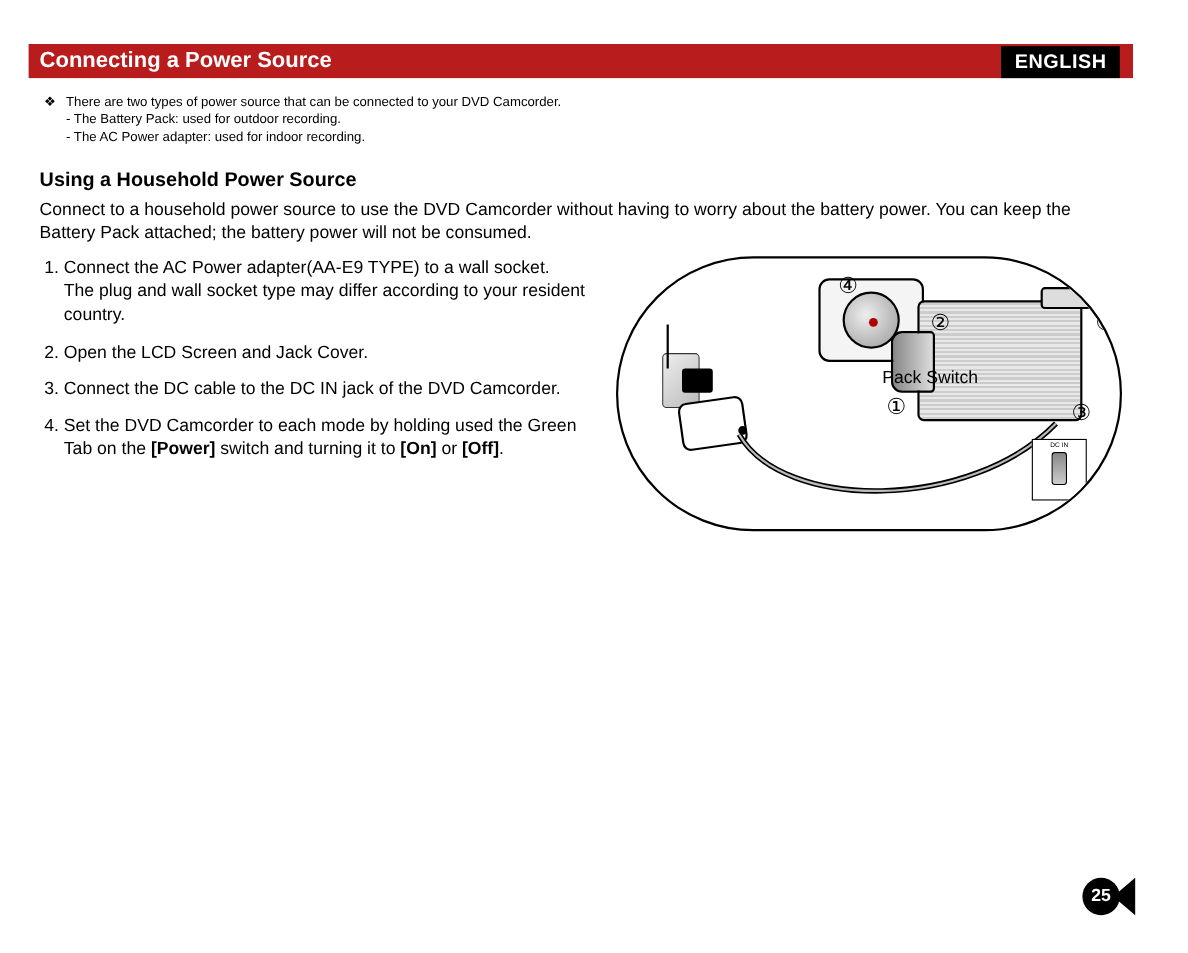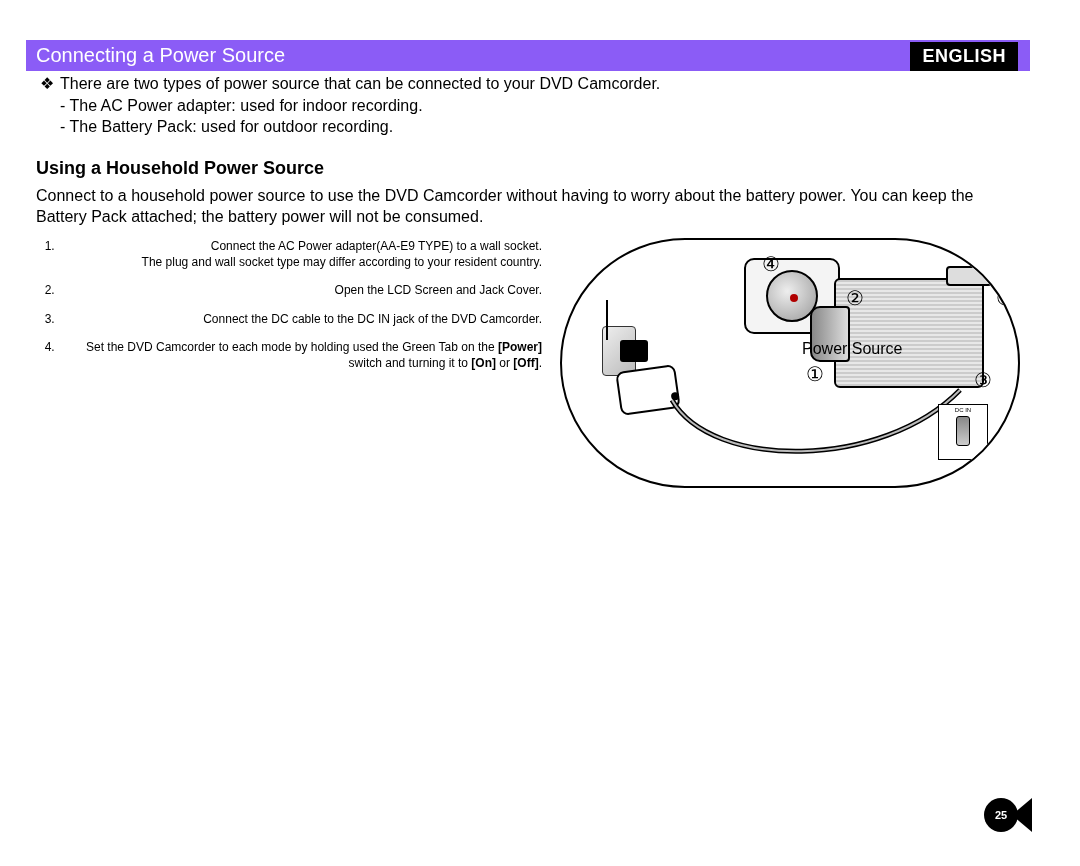--- a/index.html
+++ b/index.html
@@ -1,33 +1,33 @@
 <!DOCTYPE html>
 <html><head>
 <meta charset="utf-8">
 <style>
   * { box-sizing: border-box; margin: 0; padding: 0; }
   html, body { width: 1080px; height: 866px; background: #fff; font-family: Arial, Helvetica, sans-serif; color: #000; }
   .page { width: 1080px; height: 866px; position: relative; padding: 40px 50px 30px 26px; }
   .lang-badge { position: absolute; top: 42px; right: 62px; background: #000; color: #fff; font-weight: bold; font-size: 18px; padding: 4px 12px; letter-spacing: 0.5px; }
   .chapter { font-size: 36px; font-weight: bold; margin-top: 44px; margin-bottom: 6px; }
-  .section-bar { background: #8b5cf6; color: #fff; font-weight: normal; font-size: 20px; padding: 4px 10px; margin-bottom: 2px; }
-  .body-text { font-size: 16px; line-height: 1.35; margin-left: 10px; margin-right: 10px; }
+  .section-bar { background: #b91c1c; color: #fff; font-weight: bold; font-size: 20px; padding: 4px 10px; margin-bottom: 13px; }
+  .body-text { font-size: 12px; line-height: 1.35; margin-left: 10px; margin-right: 10px; }
   .diamond-list { list-style: none; padding-left: 24px; }
   .diamond-list > li::before { content: "❖"; display: inline-block; width: 20px; margin-left: -20px; }
   .dash-list { list-style: none; padding-left: 24px; }
   .dash-list > li::before { content: "- "; }
   .sub-heading { font-weight: bold; font-size: 18px; margin-top: 20px; margin-bottom: 6px; padding-left: 10px; }
   .para { padding: 0 10px 10px 10px; font-size: 16px; line-height: 1.35; }
 
   .two-col { display: flex; gap: 18px; padding: 0 10px; }
   .left-col { flex: 1 1 50%; }
   .right-col { flex: 0 0 460px; }
 
-  ol.steps { list-style: decimal; padding-left: 22px; font-size: 12px; line-height: 1.35; text-align: right; }
+  ol.steps { list-style: decimal; padding-left: 22px; font-size: 16px; line-height: 1.35; }
   ol.steps li { margin-bottom: 12px; }
   .b { font-weight: bold; }
 
   
   .diagram { width: 460px; height: 250px; border: 2px solid #000; border-radius: 130px / 130px; position: relative; background: #fff; overflow: hidden; }
   .callout { position: absolute; font-size: 18px; font-family: Arial, sans-serif; }
   .circ-num { font-size: 20px; }
   .ps-label { position: absolute; font-size: 16px; left: 240px; top: 100px; }
 
   
@@ -46,40 +46,40 @@
   .dcin-box { position: absolute; right: 30px; bottom: 26px; width: 50px; height: 56px; border: 1px solid #000; background: #fff; font-size: 6px; text-align: center; padding-top: 2px; }
   .dcin-box .jack { width: 14px; height: 30px; margin: 3px auto 0; border: 1px solid #000; border-radius: 3px; background: linear-gradient(#888,#ccc); }
 
   
   .inset { position: absolute; left: 182px; top: 18px; width: 96px; height: 76px; border: 2px solid #000; border-radius: 10px; background: #f4f4f4; overflow:hidden; }
   .dial { position: absolute; left: 20px; top: 10px; width: 52px; height: 52px; border: 2px solid #000; border-radius: 50%; background: radial-gradient(circle at 40% 40%, #eee, #999); }
   .dial::after { content:""; position:absolute; left:22px; top:22px; width:8px; height:8px; background:#b00000; border-radius:50%; }
   .inset-line { position:absolute; left:44px; top:60px; width:2px; height:40px; background:#000; }
 
   
-  .page-num { position: absolute; right: 62px; bottom: 34px; width: 34px; height: 34px; background: #000; color: #fff; border-radius: 50%; display: flex; align-items: center; justify-content: center; font-size: 11px; font-weight: bold; }
+  .page-num { position: absolute; right: 62px; bottom: 34px; width: 34px; height: 34px; background: #000; color: #fff; border-radius: 50%; display: flex; align-items: center; justify-content: center; font-size: 16px; font-weight: bold; }
   .page-tri { position: absolute; right: 48px; bottom: 34px; width: 0; height: 0; border-top: 17px solid transparent; border-bottom: 17px solid transparent; border-right: 20px solid #000; }
 </style>
 </head>
 <body>
 
 <div class="page">
 
   <div class="lang-badge">ENGLISH</div>
 
 
   <div class="section-bar">Connecting a Power Source</div>
 
   <div class="body-text">
     <ul class="diamond-list">
       <li>There are two types of power source that can be connected to your DVD Camcorder.</li>
     </ul>
     <ul class="dash-list">
+      <li>The Battery Pack: used for outdoor recording.</li>
       <li>The AC Power adapter: used for indoor recording.</li>
-      <li>The Battery Pack: used for outdoor recording.</li>
     </ul>
   </div>
 
   <div class="sub-heading">Using a Household Power Source</div>
   <div class="para">Connect to a household power source to use the DVD Camcorder without having to worry about the battery power. You can keep the Battery Pack attached; the battery power will not be consumed.</div>
 
   <div class="two-col">
     <div class="left-col">
       <ol class="steps">
         <li>
@@ -117,21 +117,21 @@
         </div>
 
         <div class="dcin-box">
           <span>DC IN</span>
           <div class="jack"></div>
         </div>
 
         <span class="callout circ-num" style="left:200px; top:12px;">④</span>
         <span class="callout circ-num" style="left:284px; top:46px;">②</span>
         <span class="callout circ-num" style="left:434px; top:46px;">②</span>
-        <span class="ps-label">Power Source</span>
+        <span class="ps-label">Pack Switch</span>
         <span class="callout circ-num" style="left:244px; top:122px;">①</span>
         <span class="callout circ-num" style="left:412px; top:128px;">③</span>
       </div>
     </div>
   </div>
 
   <div class="page-tri"></div>
   <div class="page-num">25</div>
 </div>
 

